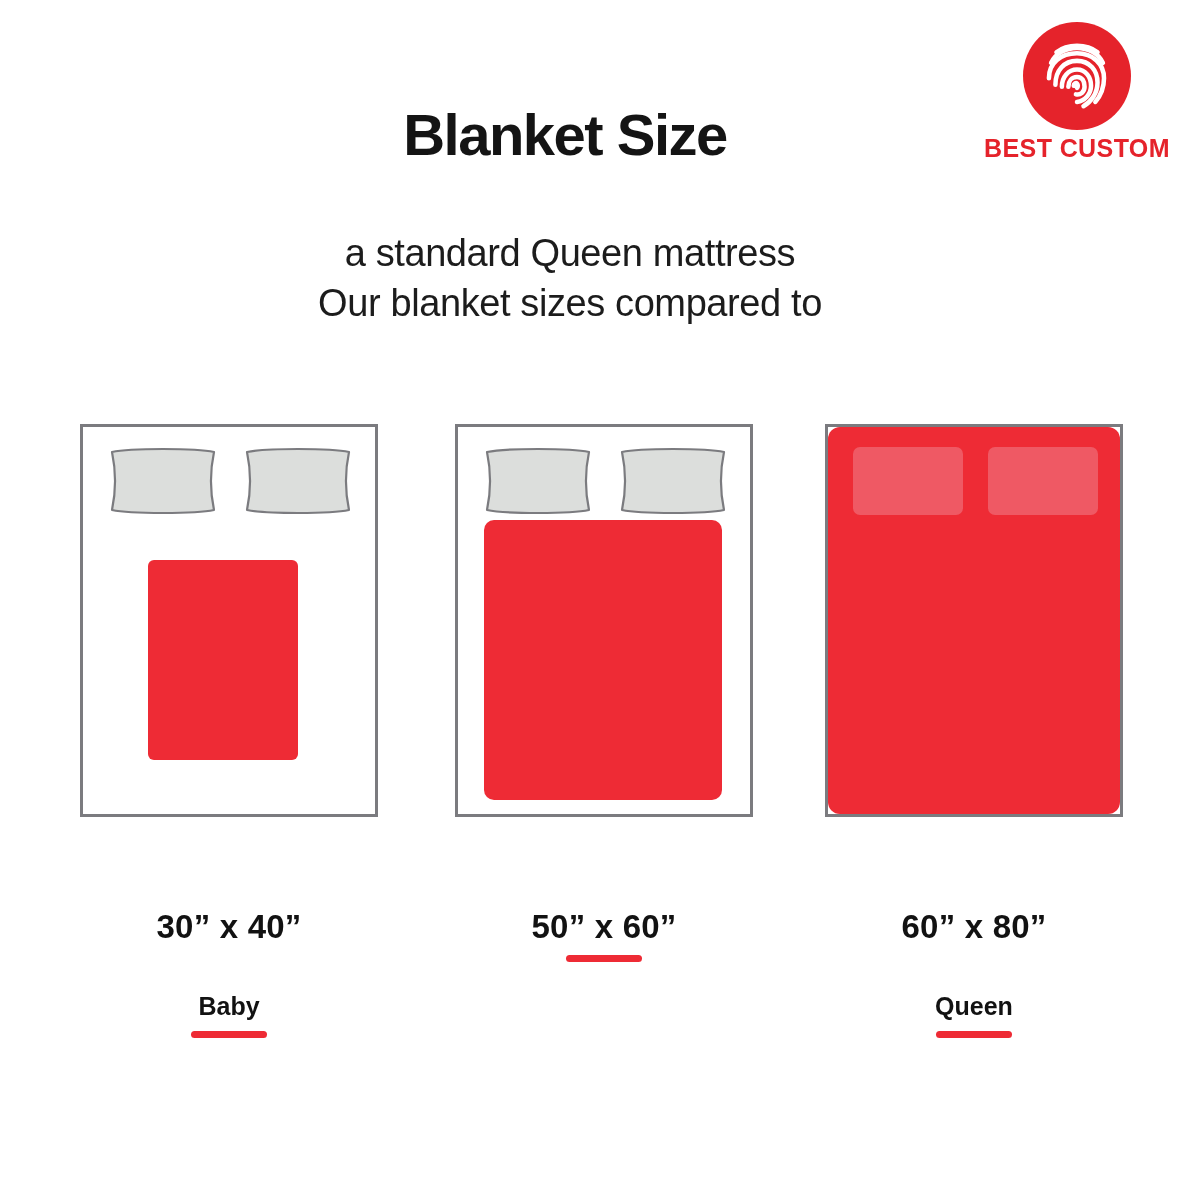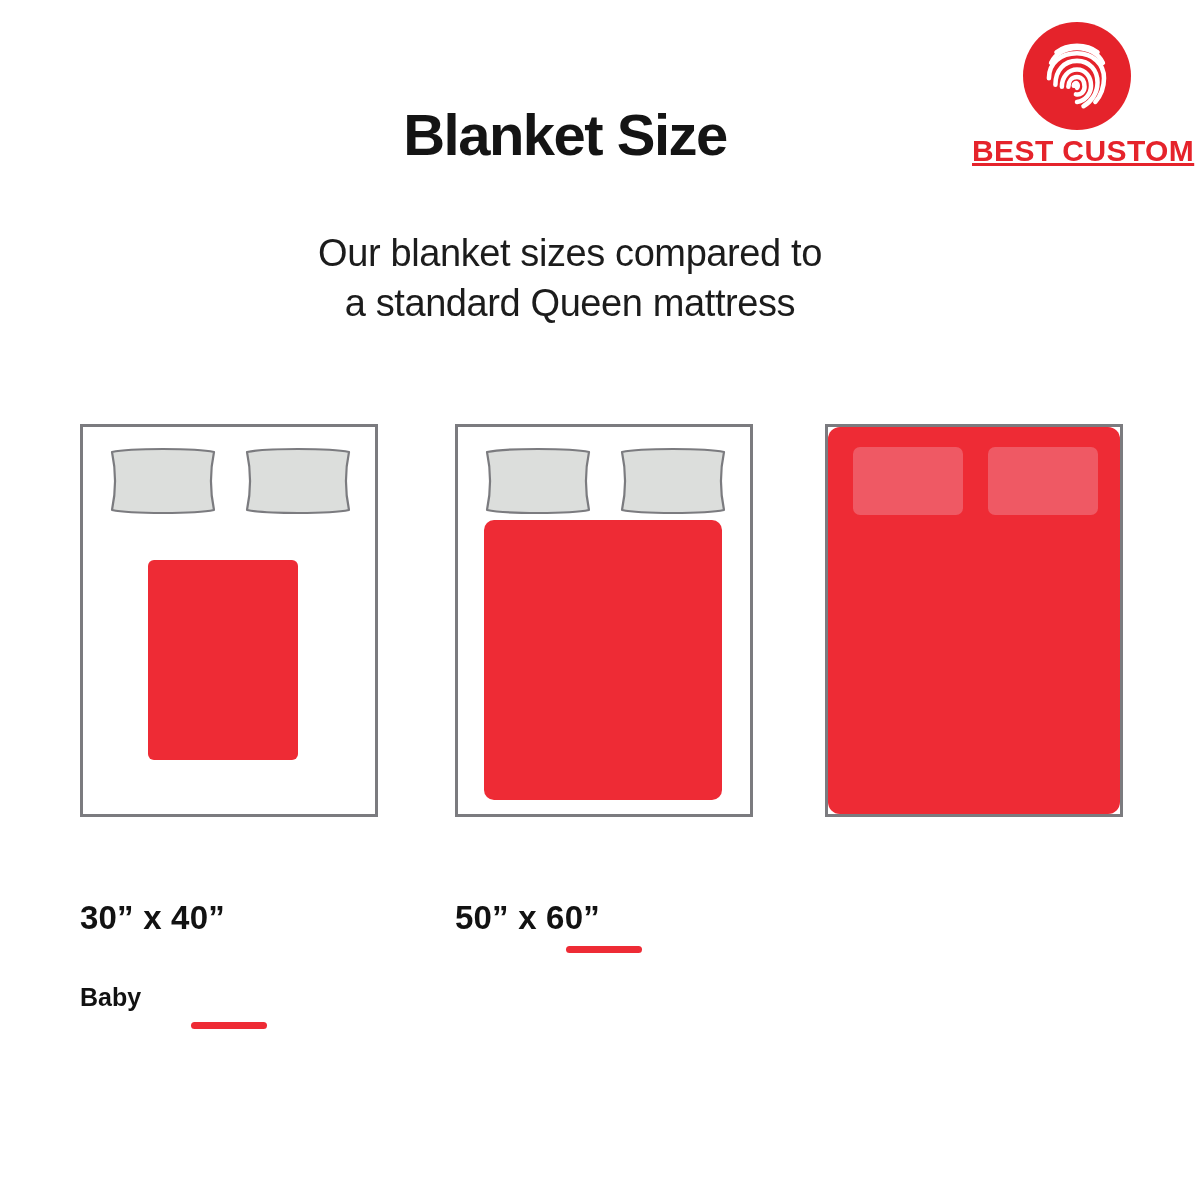--- a/index.html
+++ b/index.html
@@ -28,27 +28,26 @@
     height: 108px;
     margin: 0 auto 6px auto;
     border-radius: 50%;
     background: #E5232B;
     display: flex;
     align-items: center;
     justify-content: center;
   }
   .brand-mark svg { display: block; }
   .brand-name {
-    font-size: 30px;
+    font-size: 25px;
     font-weight: bold;
     color: #E5232B;
     letter-spacing: 0.4px;
     line-height: 1;
     white-space: nowrap;
-    text-decoration: underline;
   }
 
   
   .headline {
     position: absolute;
     top: 104px;
     left: 0;
     width: 1130px;
     text-align: center;
     font-size: 58px;
@@ -144,23 +143,23 @@
   
   .labels {
     position: absolute;
     top: 898px;
     left: 0;
     width: 1200px;
     height: 140px;
   }
   .label-col {
     position: absolute;
-    top: 3px;
+    top: 12px;
     width: 298px;
-    text-align: left;
+    text-align: center;
   }
   .label-col.c1 { left: 80px; }
   .label-col.c2 { left: 455px; }
   .label-col.c3 { left: 825px; }
   .dims {
     font-size: 33px;
     font-weight: bold;
     color: #121212;
     letter-spacing: 0.2px;
     line-height: 1;
@@ -195,22 +194,22 @@
         <path d="M42 60 C42 55, 45 51, 50 51 C55 51, 57 55, 57 60 C57 65, 53 68, 49 67"></path>
         <path d="M47 59 C47 57, 49 56, 50 57 C51 58, 51 60, 50 61"></path>
       </g>
     </svg>
   </div>
   <div class="brand-name">BEST CUSTOM</div>
 </div>
 
 <div class="headline">Blanket Size</div>
 <div class="subhead">
+  <span>a standard Queen mattress</span>
   <span>Our blanket sizes compared to</span>
-  <span>a standard Queen mattress</span>
 </div>
 
 <div class="beds">
 
   <div class="bed b1">
     <div class="pillow left">
       <svg viewBox="0 0 110 68" preserveAspectRatio="none">
         <path d="M4 5 C22 1, 88 1, 106 5 C102 24, 102 44, 106 63 C88 67, 22 67, 4 63 C8 44, 8 24, 4 5 Z" fill="#DCDEDC" stroke="#7B7B7F" stroke-width="2.2" stroke-linejoin="round"></path>
       </svg>
     </div>
@@ -251,14 +250,19 @@
     <div class="dims">30” x 40”</div>
     <div class="name">Baby</div>
     <div class="rule"></div>
   </div>
 
   <div class="label-col c2">
     <div class="dims">50” x 60”</div>
     <div class="rule"></div>
   </div>
 
+  <div class="label-col c3">
+    <div class="dims">60” x 80”</div>
+    <div class="name">Queen</div>
+    <div class="rule"></div>
+  </div>
 
 </div>
 
 </body></html>

